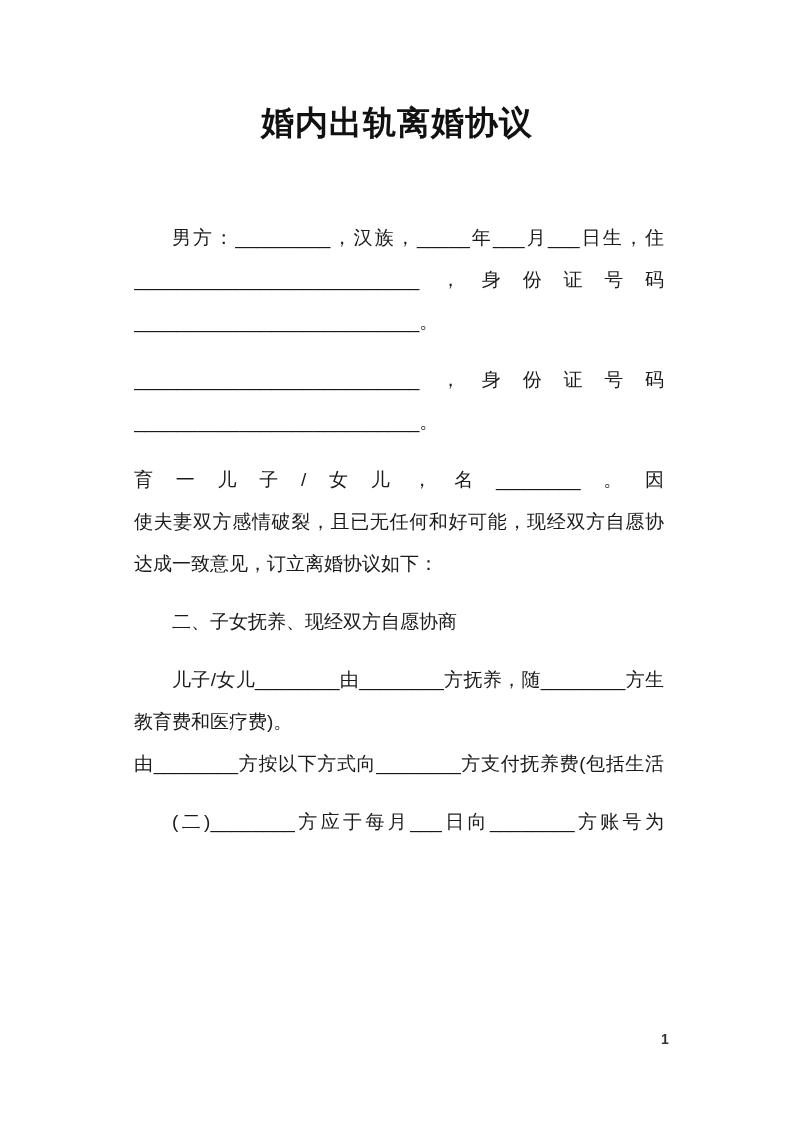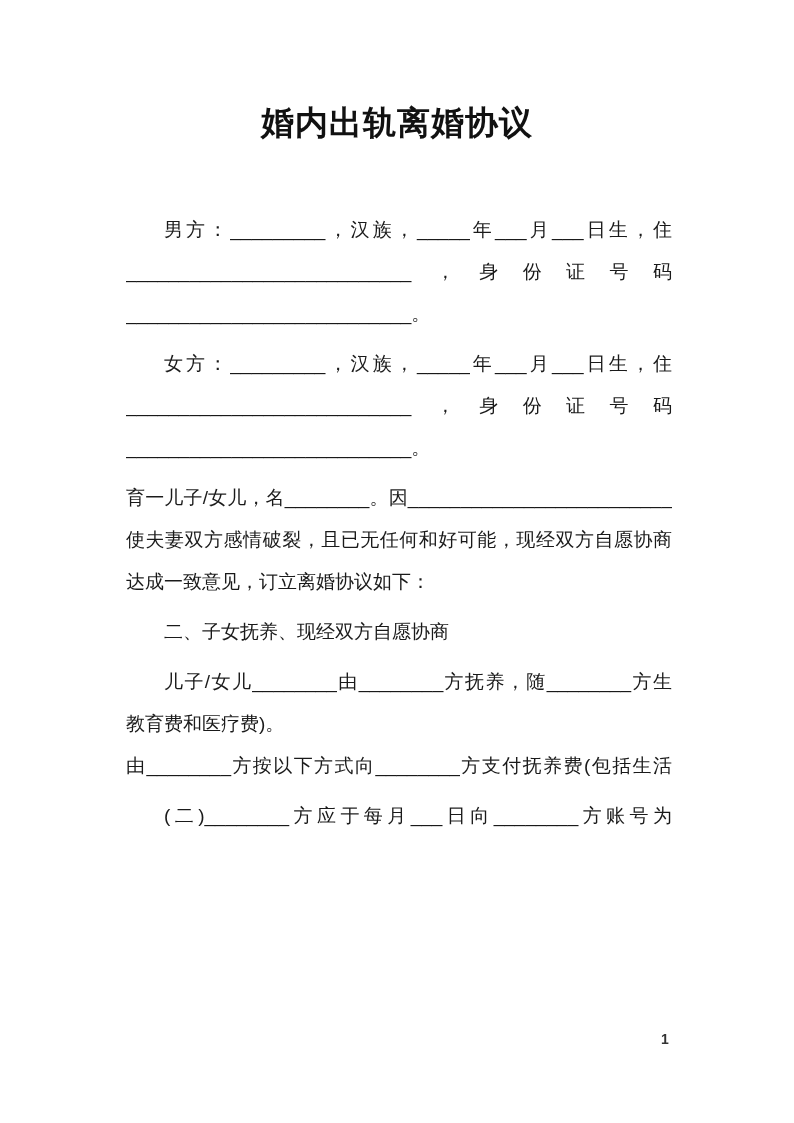--- a/index.html
+++ b/index.html
@@ -29,21 +29,21 @@
     color: #111111;
   }
   .doc-body {
     position: absolute;
     top: 201px;
     left: 118px;
     width: 562px;
     color: #1a1a1a;
   }
   .paragraph {
-    margin: 8px;
+    margin: 16px;
     padding: 0;
   }
   .line {
     height: 42px;
     line-height: 42px;
     font-size: 19px;
     color: #1a1a1a;
     text-align: justify;
     overflow: hidden;
     white-space: normal;
@@ -70,21 +70,20 @@
 
   <div class="doc-title">婚内出轨离婚协议</div>
 
   <div class="doc-body">
       <div class="paragraph">
         <div class="line indent fill">男方：_________，汉族，_____年___月___日生，住</div>
         <div class="line fill">___________________________，身份证号码</div>
         <div class="line">___________________________。</div>
       </div>
       <div class="paragraph">
-        <div class="line indent fill">女方：_________，汉族，_____年___月___日生，住</div>
         <div class="line fill">___________________________，身份证号码</div>
         <div class="line">___________________________。</div>
       </div>
       <div class="paragraph">
         <div class="line fill">育一儿子/女儿，名________。因_________________________致</div>
         <div class="line fill">使夫妻双方感情破裂，且已无任何和好可能，现经双方自愿协商</div>
         <div class="line">达成一致意见，订立离婚协议如下：</div>
       </div>
       <div class="paragraph">
         <div class="line indent">二、子女抚养、现经双方自愿协商</div>

